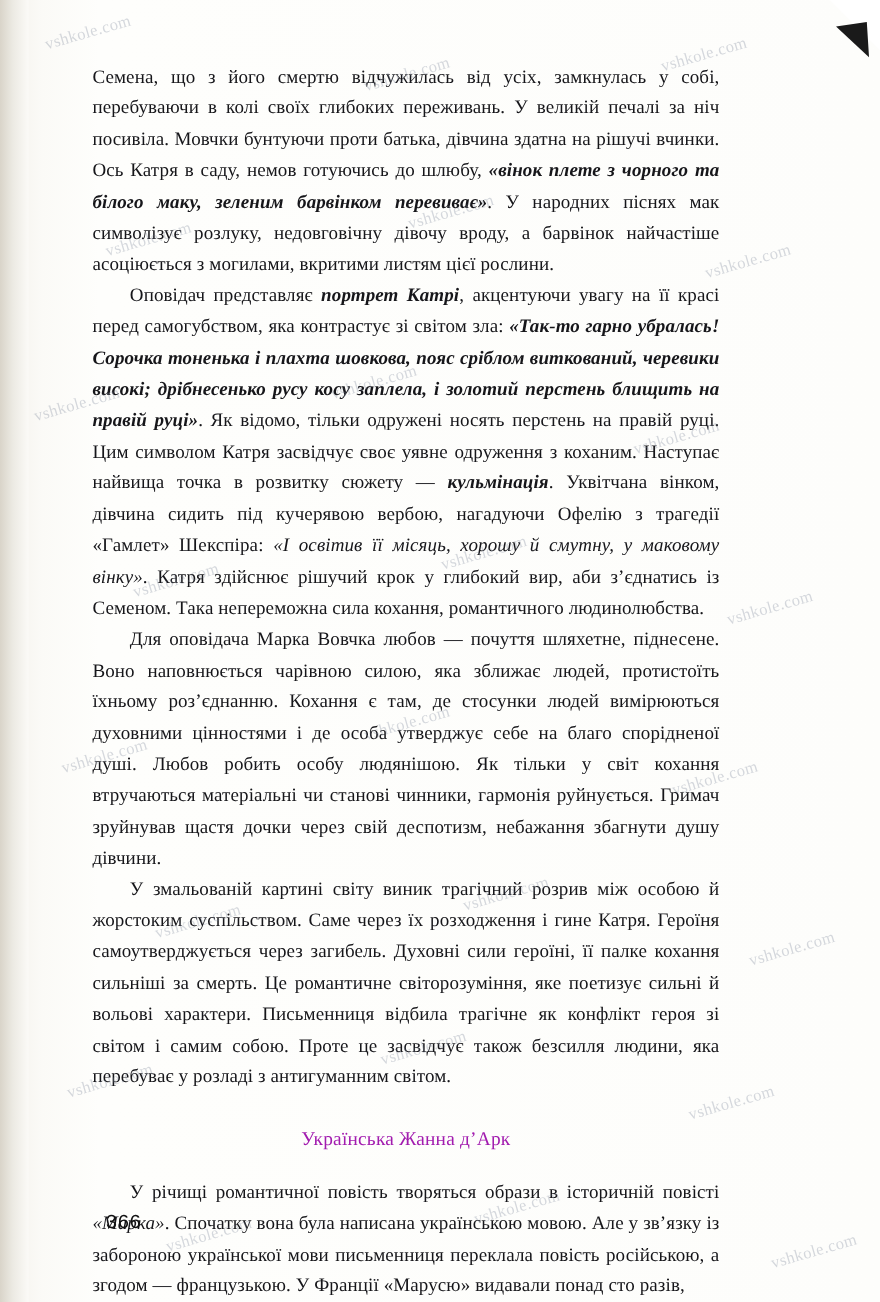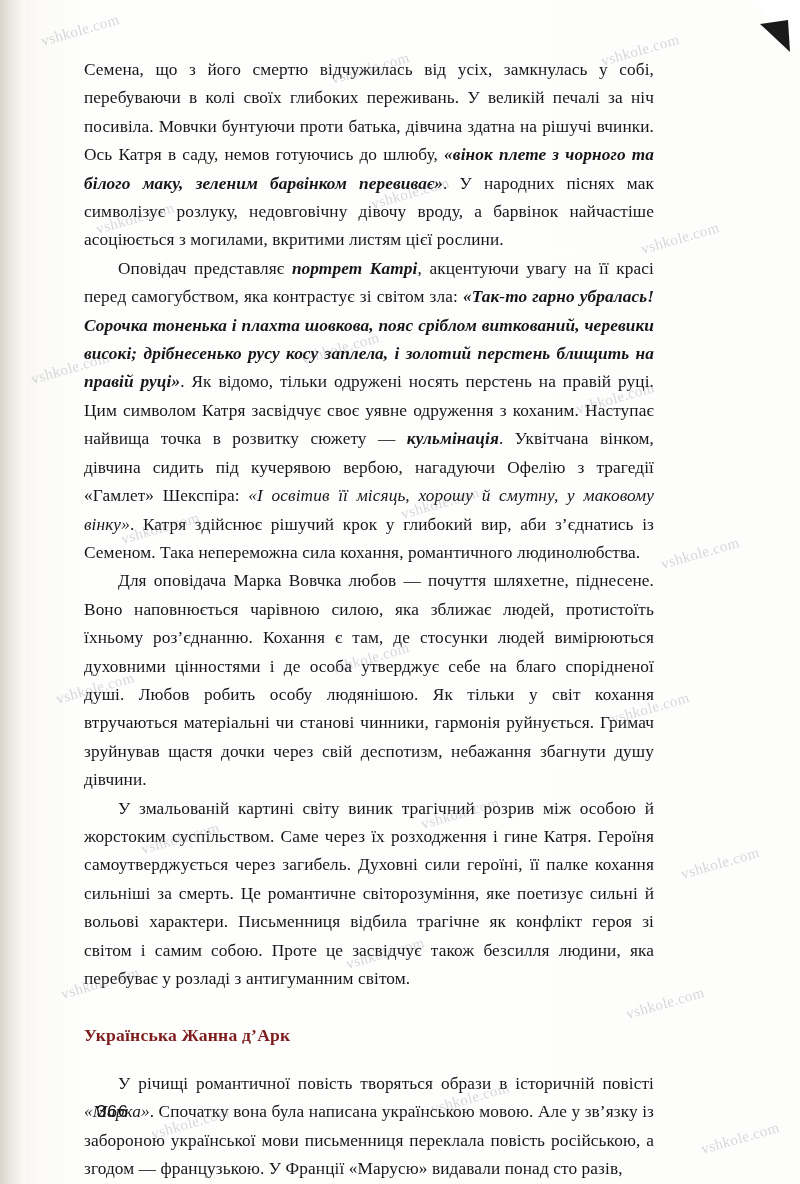--- a/index.html
+++ b/index.html
@@ -77,24 +77,24 @@
     text-indent: 0;
   }
   .ital {
     font-style: italic;
   }
   .bold-ital {
     font-style: italic;
     font-weight: bold;
   }
   h2.section-title {
-    color: #7f1d1d;
+    color: #a21caf;
     font-size: 17.6px;
-    font-weight: bold;
-    text-align: left;
+    font-weight: normal;
+    text-align: center;
     margin: 28px 0 20px 0;
     letter-spacing: 0.2px;
   }
   .page-number {
     position: absolute;
     left: 96px;
     bottom: 62px;
     font-size: 18px;
     color: #121212;
     font-family: Liberation Mono, monospace;

